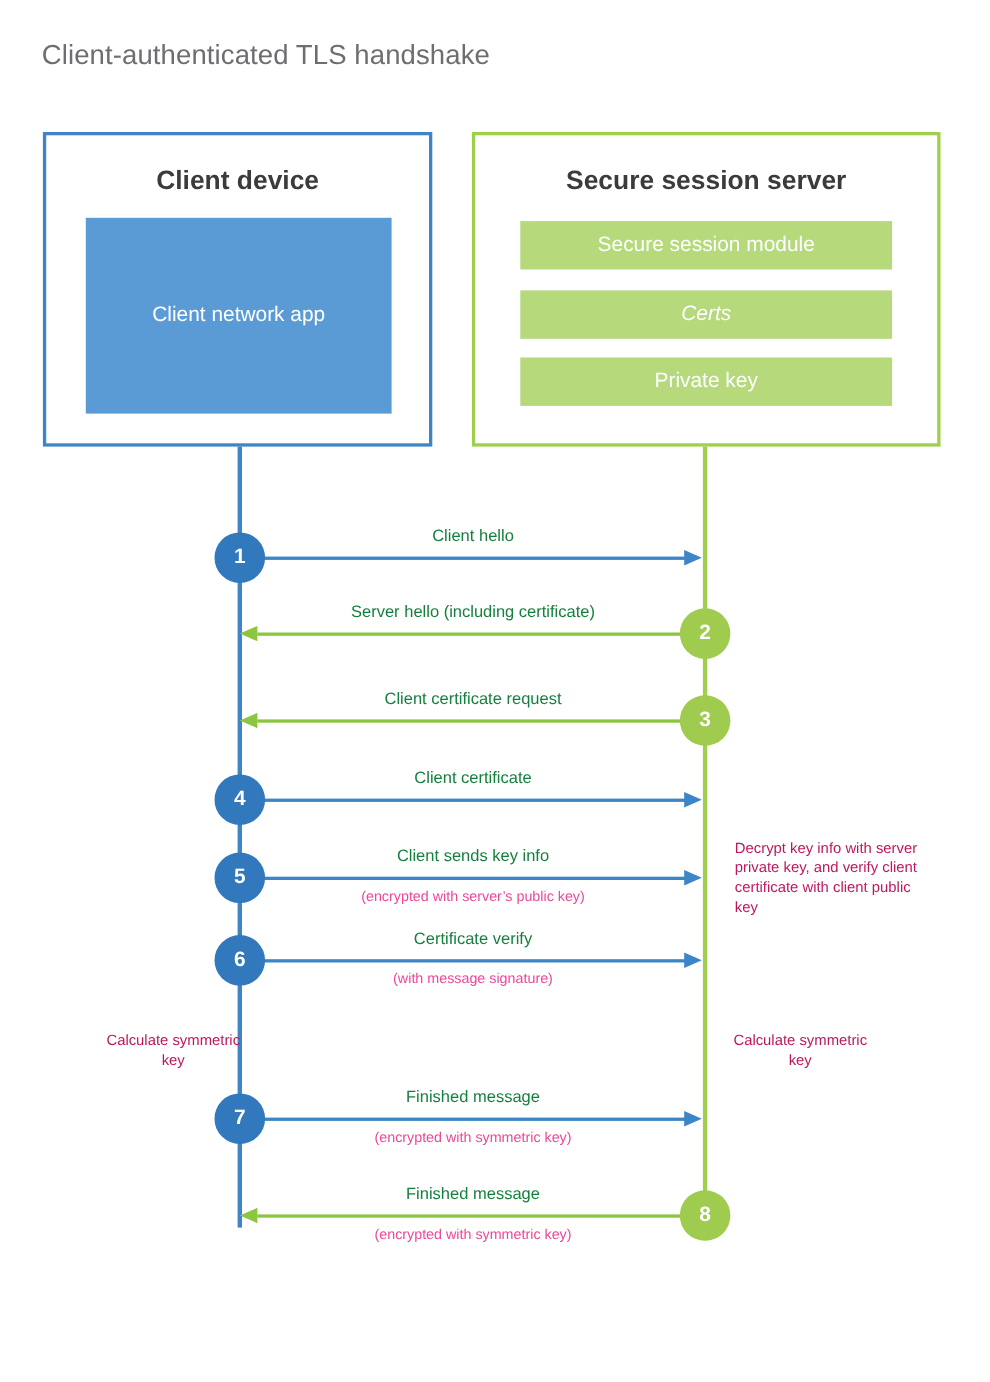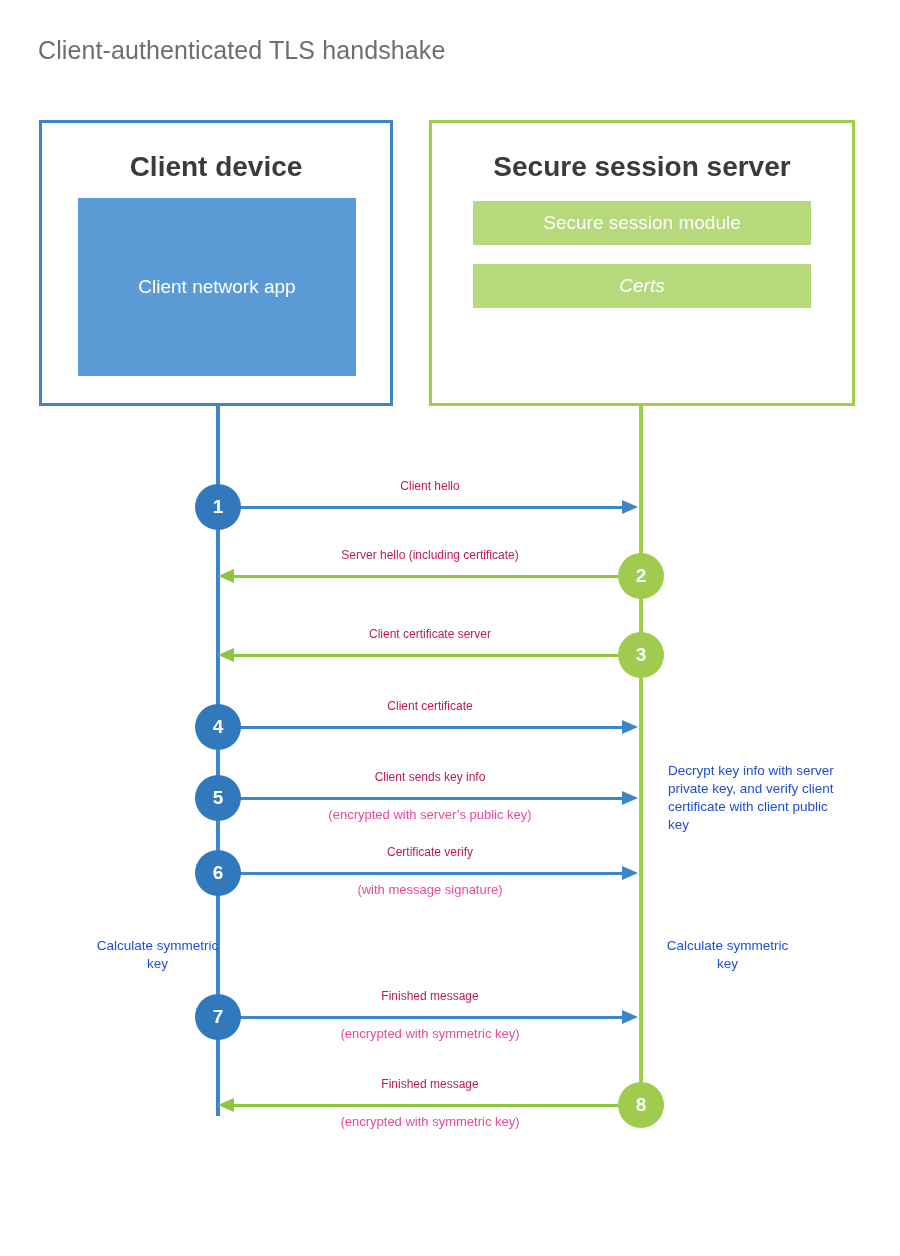--- a/index.html
+++ b/index.html
@@ -47,21 +47,21 @@
     width: 426px;
     height: 286px;
     border: 3px solid #9fcf4c;
   }
   .party-title {
     position: absolute;
     top: 28px;
     left: 0;
     right: 0;
     text-align: center;
-    font-size: 28px;
+    font-size: 24px;
     font-weight: bold;
     color: #3b3b3d;
   }
 
   #client-app {
     position: absolute;
     left: 36px;
     top: 75px;
     width: 278px;
     height: 178px;
@@ -136,22 +136,22 @@
   .msg.to-server .arrow-line { left: 218px; width: 405px; background: #3d85c6; }
   .msg.to-server .arrow-head { left: 622px; border-left: 16px solid #3d85c6; }
   .msg.to-client .arrow-line { left: 234px; width: 406px; background: #8cc63e; }
   .msg.to-client .arrow-head { left: 218px; border-right: 16px solid #8cc63e; }
 
   .msg-label {
     position: absolute;
     left: 230px;
     width: 400px;
     text-align: center;
-    font-size: 12px;
-    color: #be185d;
+    font-size: 15px;
+    color: #15803d;
     top: -28px;
     white-space: nowrap;
   }
   .msg-sublabel {
     position: absolute;
     left: 230px;
     width: 400px;
     text-align: center;
     font-size: 13px;
     color: #ec4899;
@@ -173,21 +173,21 @@
     justify-content: center;
   }
   .step-badge.client-side { left: 195px; background: #3278bd; }
   .step-badge.server-side { left: 618px; background: #9fcb4e; }
 
   
   .side-note {
     position: absolute;
     font-size: 13.5px;
     line-height: 18px;
-    color: #1d4ed8;
+    color: #be185d;
   }
   #server-decrypt-note {
     left: 668px;
     top: 762px;
     width: 170px;
   }
   #client-calc-note {
     left: 85px;
     top: 937px;
     width: 145px;
@@ -207,41 +207,42 @@
 
 <div class="party-box" id="client-box">
   <div class="party-title">Client device</div>
   <div id="client-app">Client network app</div>
 </div>
 
 <div class="party-box" id="server-box">
   <div class="party-title">Secure session server</div>
   <div class="server-bar" id="server-bar-0">Secure session module</div>
   <div class="server-bar" id="server-bar-1">Certs</div>
+  <div class="server-bar" id="server-bar-2">Private key</div>
 </div>
 
 <div class="lifeline" id="client-lifeline"></div>
 <div class="lifeline" id="server-lifeline"></div>
 
 <div class="msg to-server" style="top:507px">
   <div class="msg-label">Client hello</div>
   <div class="arrow-line"></div>
   <div class="arrow-head"></div>
   <div class="step-badge client-side">1</div>
 </div>
 
 <div class="msg to-client" style="top:576px">
   <div class="msg-label">Server hello (including certificate)</div>
   <div class="arrow-line"></div>
   <div class="arrow-head"></div>
   <div class="step-badge server-side">2</div>
 </div>
 
 <div class="msg to-client" style="top:655px">
-  <div class="msg-label">Client certificate server</div>
+  <div class="msg-label">Client certificate request</div>
   <div class="arrow-line"></div>
   <div class="arrow-head"></div>
   <div class="step-badge server-side">3</div>
 </div>
 
 <div class="msg to-server" style="top:727px">
   <div class="msg-label">Client certificate</div>
   <div class="arrow-line"></div>
   <div class="arrow-head"></div>
   <div class="step-badge client-side">4</div>

